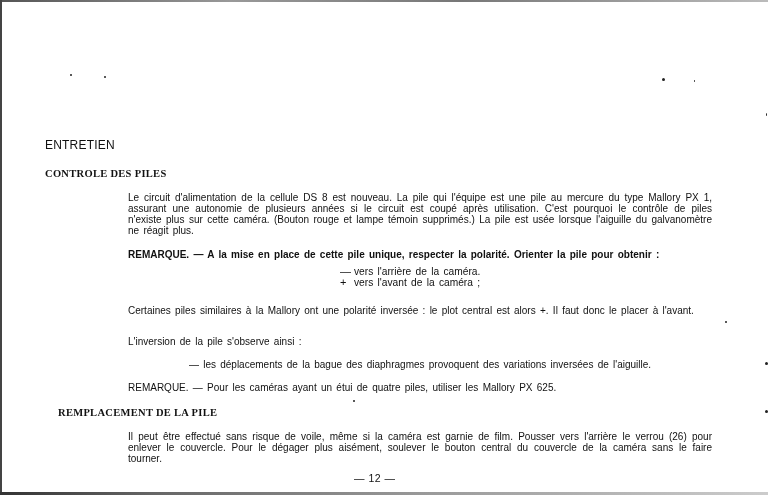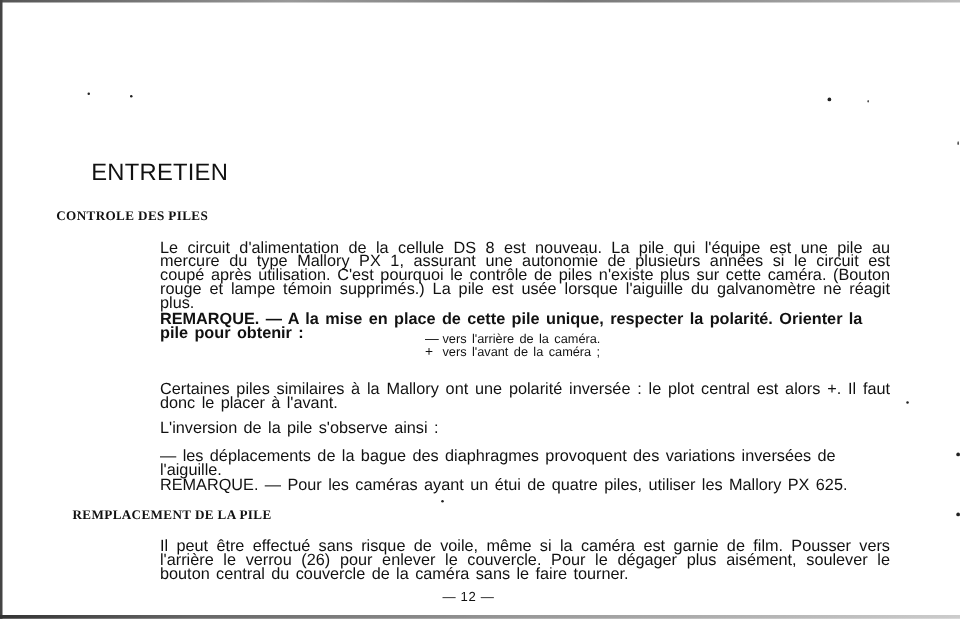--- a/index.html
+++ b/index.html
@@ -27,37 +27,36 @@
       position: absolute; left: 0; bottom: 0; width: 768px; height: 3px;
       background: linear-gradient(90deg, #333 0%, #666 20%, #999 55%, #ccc 100%);
     }
     .speck {
       position: absolute;
       background: #222;
       border-radius: 50%;
     }
     .h-main {
       position: absolute;
-      left: 45px; top: 128px;
-      font-size: 19px;
+      left: 45px; top: 138px;
+      font-size: 12px;
       letter-spacing: 0.2px;
-      margin-left: 28px;
     }
     .h-section {
       position: absolute;
       font-size: 10.5px;
       font-weight: bold;
       letter-spacing: 0.3px;
       font-family: Liberation Serif, serif;
     }
     .para {
       position: absolute;
       left: 128px;
       width: 584px;
-      font-size: 13px;
+      font-size: 10px;
       line-height: 11px;
       text-align: justify;
       word-spacing: 1.5px;
     }
     .para.single { text-align: left; }
     .polarity {
       position: absolute;
       left: 340px;
       top: 266px;
       font-size: 10.2px;
@@ -108,21 +107,21 @@
   </div>
   <div>
     <span class="sign">+</span><span>vers l'avant de la caméra ;</span>
   </div>
 </div>
 
 <div class="para" style="top:305px;">Certaines piles similaires à la Mallory ont une polarité inversée : le plot central est alors +. Il faut donc le placer à l'avant.</div>
 
 <div class="para single" style="top:336px;">L'inversion de la pile s'observe ainsi :</div>
 
-<div class="para single" style="top:359px;">— les déplacements de la bague des diaphragmes provoquent des variations inversées de l'aiguille.</div>
+<div class="para single" style="top:359px;text-align:center;">— les déplacements de la bague des diaphragmes provoquent des variations inversées de l'aiguille.</div>
 
 <div class="para single" style="top:382px;">REMARQUE. — Pour les caméras ayant un étui de quatre piles, utiliser les Mallory PX 625.</div>
 
 <div class="h-section" style="left:42px; top:407px;padding-left:16px;">REMPLACEMENT DE LA PILE</div>
 
 <div class="para" style="top:431px;">Il peut être effectué sans risque de voile, même si la caméra est garnie de film. Pousser vers l'arrière le verrou (26) pour enlever le couvercle. Pour le dégager plus aisément, soulever le bouton central du couvercle de la caméra sans le faire tourner.</div>
 
 <div class="page-number">— 12 —</div>
 
 </body></html>

